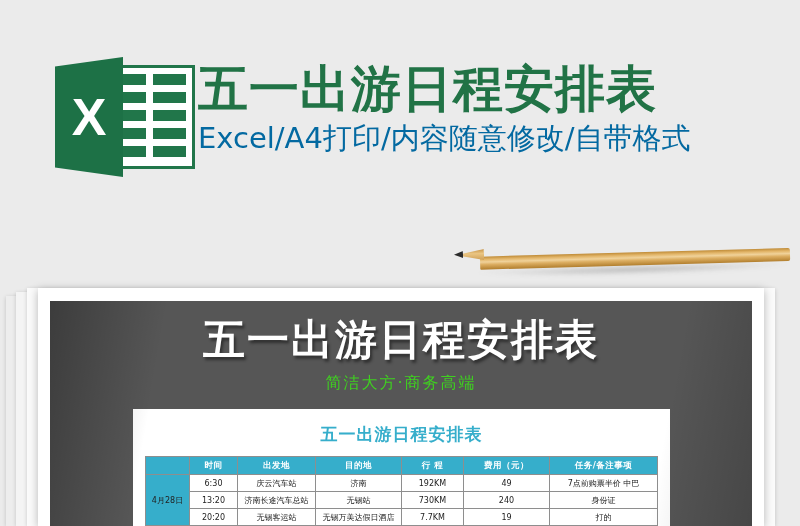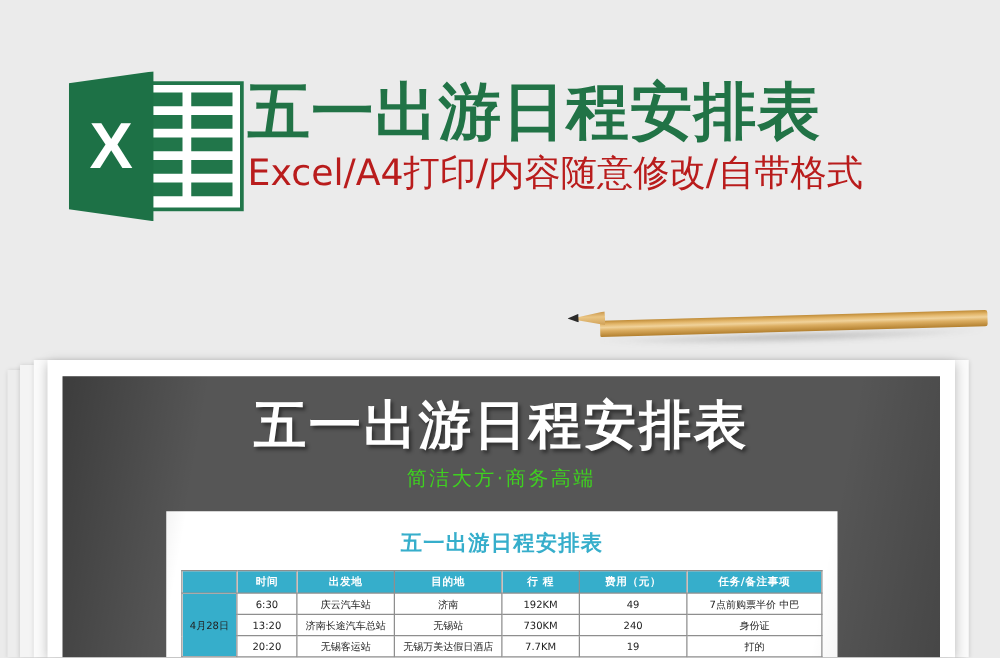--- a/index.html
+++ b/index.html
@@ -36,21 +36,21 @@
     font-family:"Liberation Sans",sans-serif;line-height:1;
   }
 
   .banner-text{position:absolute;left:198px;top:62px;width:600px;}
   .banner-title{
     font-size:50px;font-weight:bold;color:#217346;
     letter-spacing:1px;line-height:1.08;white-space:nowrap;
     font-family:"DejaVu Sans","Liberation Sans",sans-serif;
   }
   .banner-sub{
-    margin-top:6px;font-size:29px;color:#b91c1c;
+    margin-top:6px;font-size:29px;color:#0369a1;
     letter-spacing:0px;white-space:nowrap;line-height:1.15;
     font-family:"DejaVu Sans","Liberation Sans",sans-serif;
   }
 
   
   .pencil-wrap{position:absolute;left:452px;top:245px;width:340px;height:26px;}
   .pencil-body{
     position:absolute;left:28px;top:3px;width:310px;height:13px;
     background:linear-gradient(to bottom,#c08c38 0%,#e3b66a 22%,#f0d29a 42%,#dcae62 62%,#b27f2e 100%);
     transform:rotate(-1.6deg);transform-origin:right center;

